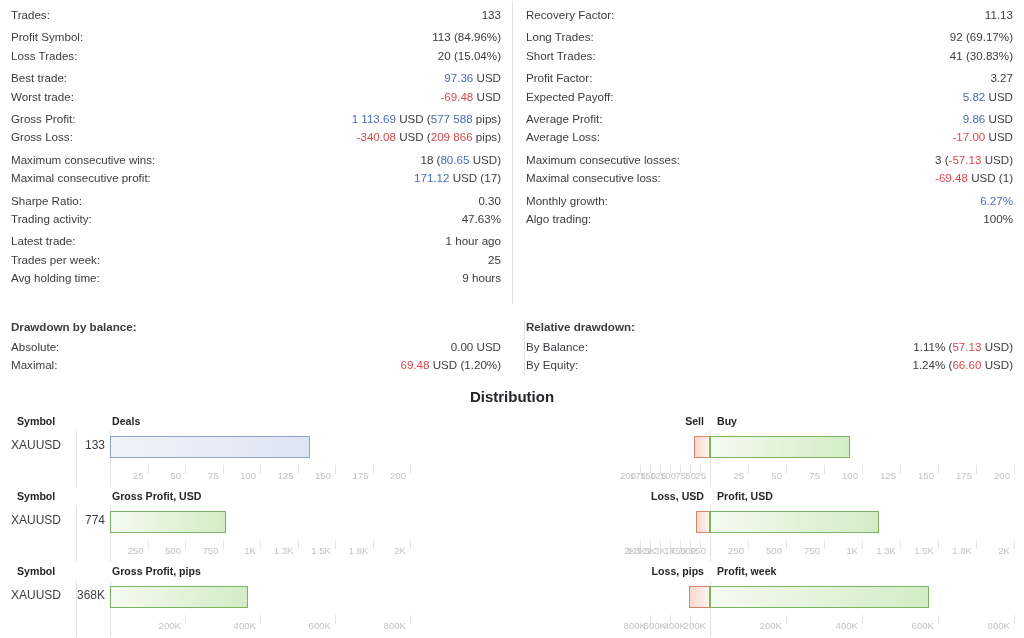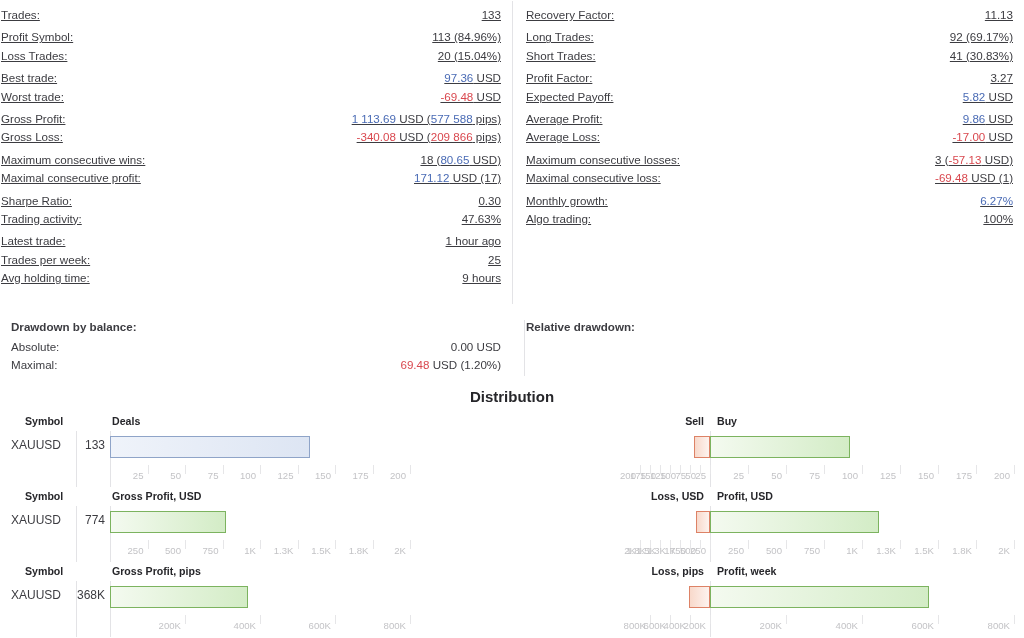--- a/index.html
+++ b/index.html
@@ -16,22 +16,21 @@
 
   
   .stats {
     position: absolute; left: 0; top: 0;
     width: 1024px; height: 388px;
     display: flex;
   }
   .stats-col {
     position: relative;
     width: 512px;
-    padding: 6px 11px 0 1px;
-    text-decoration: underline;
+    padding: 6px 11px 0 11px;
   }
   .stats-col.right { padding-left: 14px; padding-right: 11px; }
   .stats-col.right::before {
     content: ""; position: absolute; left: 0; top: 1px; bottom: 84px;
     width: 1px; background: #e3e3e6;
   }
   .srow {
     display: flex; align-items: baseline; justify-content: space-between;
     font-size: 11.6px; line-height: 18.3px; white-space: nowrap;
   }
@@ -61,21 +60,21 @@
     text-align: center; font-size: 15px; font-weight: bold; color: #26262a;
   }
   .dist { position: absolute; left: 0; top: 412px; width: 1024px; }
   .drow { position: relative; height: 75px; }
 
   .dhead { position: relative; height: 19px; }
   .dhead span {
     position: absolute; font-size: 10.6px; font-weight: bold; color: #26262a;
     top: 3px; white-space: nowrap;
   }
-  .h-symbol { left: 25px; }
+  .h-symbol { left: 17px; }
   .h-left   { left: 112px; }
   .h-sell   { right: 0; }
   .h-buy    { left: 0; }
 
   .dbody { position: relative; height: 34px; }
   .dsym {
     position: absolute; left: 11px; top: 7px;
     font-size: 12px; color: #3c3c41;
   }
   .dval {
@@ -229,20 +228,30 @@
             <span class="val"><span class="plain">0.00</span><span class="plain"> USD</span></span>
           </div>
           <div class="srow">
             <span class="lbl">Maximal:</span>
             <span class="val"><span class="red">69.48</span><span class="plain"> USD (1.20%)</span></span>
           </div>
         </div>
     </div>
     <div class="dd-col right">
       <div class="dd-title">Relative drawdown:</div>
+      <div id="dd-right">
+          <div class="srow">
+            <span class="lbl">By Balance:</span>
+            <span class="val"><span class="plain">1.11% (</span><span class="red">57.13</span><span class="plain"> USD)</span></span>
+          </div>
+          <div class="srow">
+            <span class="lbl">By Equity:</span>
+            <span class="val"><span class="plain">1.24% (</span><span class="red">66.60</span><span class="plain"> USD)</span></span>
+          </div>
+        </div>
     </div>
   </div>
 
   <div class="dist-title">Distribution</div>
   <div class="dist" id="dist">
       <div class="drow">
         <div class="dhead">
           <span class="h-symbol">Symbol</span>
           <span class="h-left">Deals</span>
           <span class="h-sell" style="right: 320px;">Sell</span>

